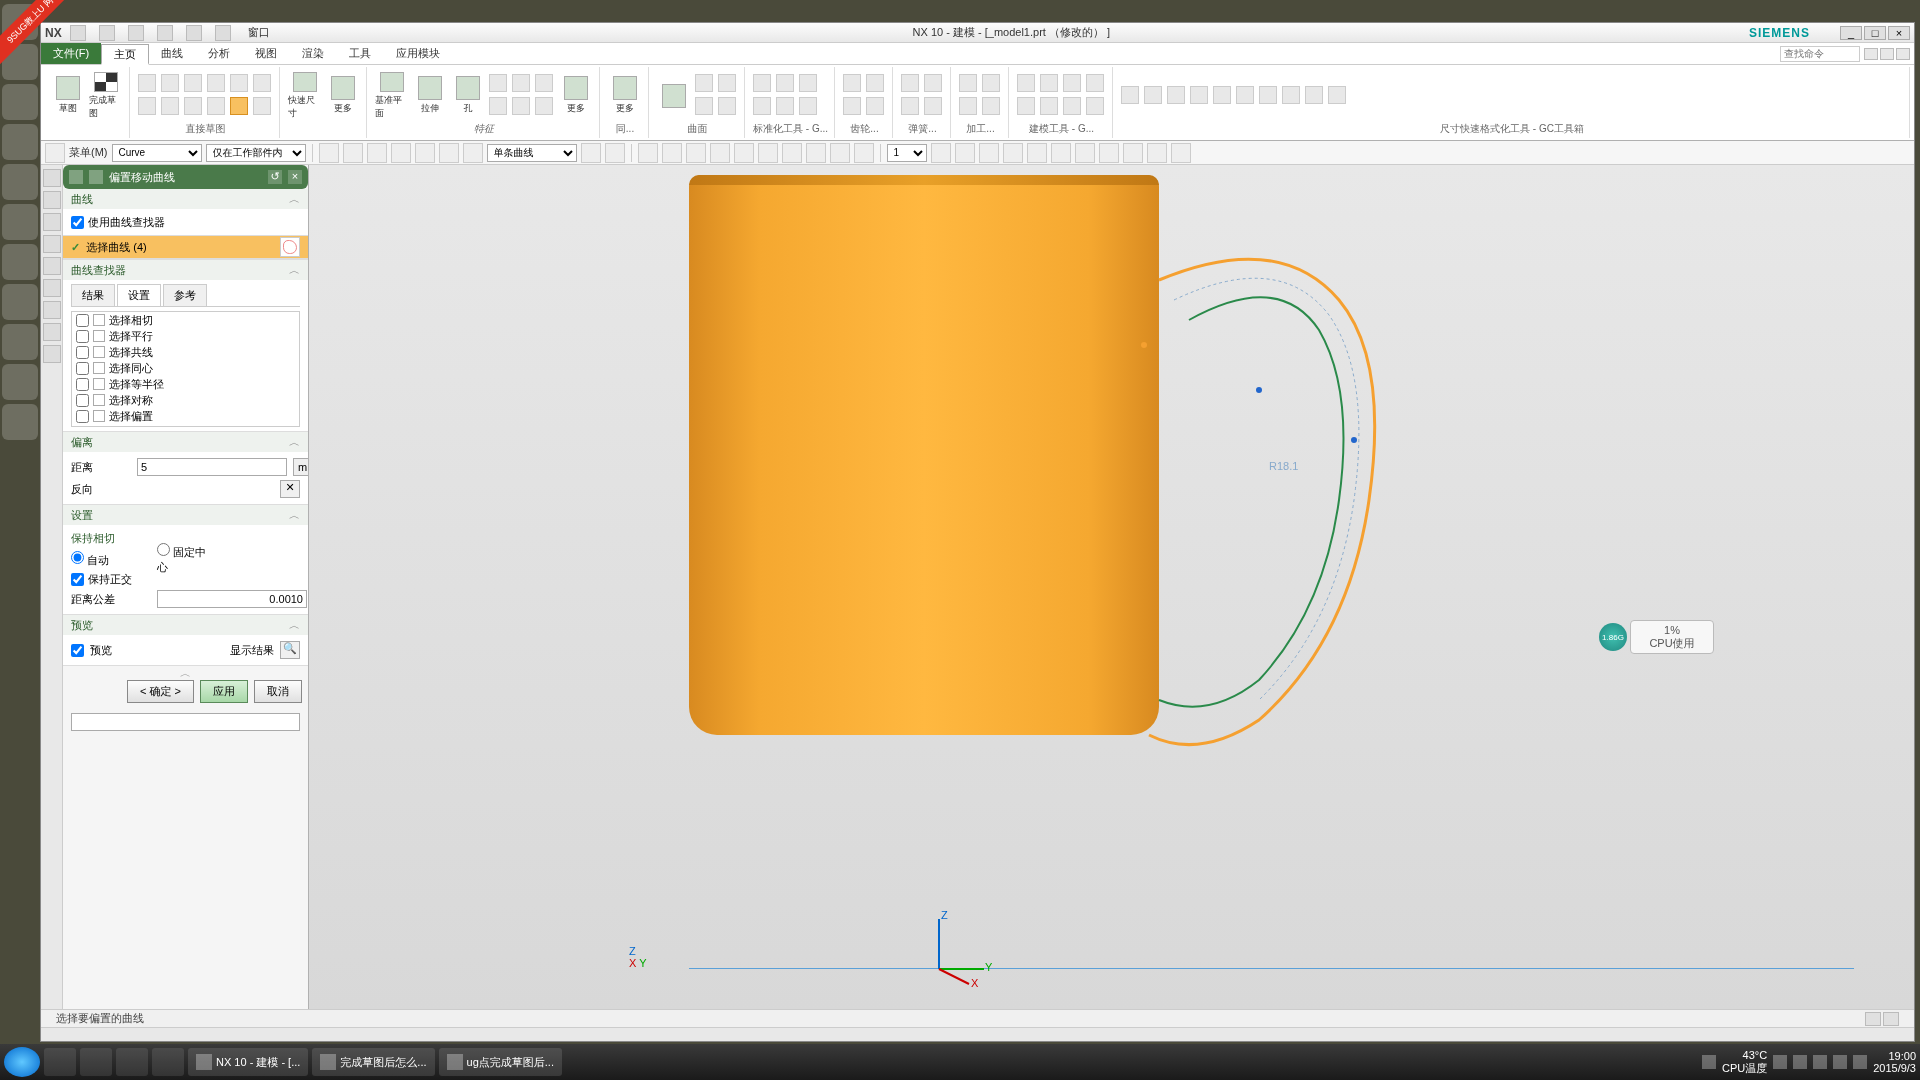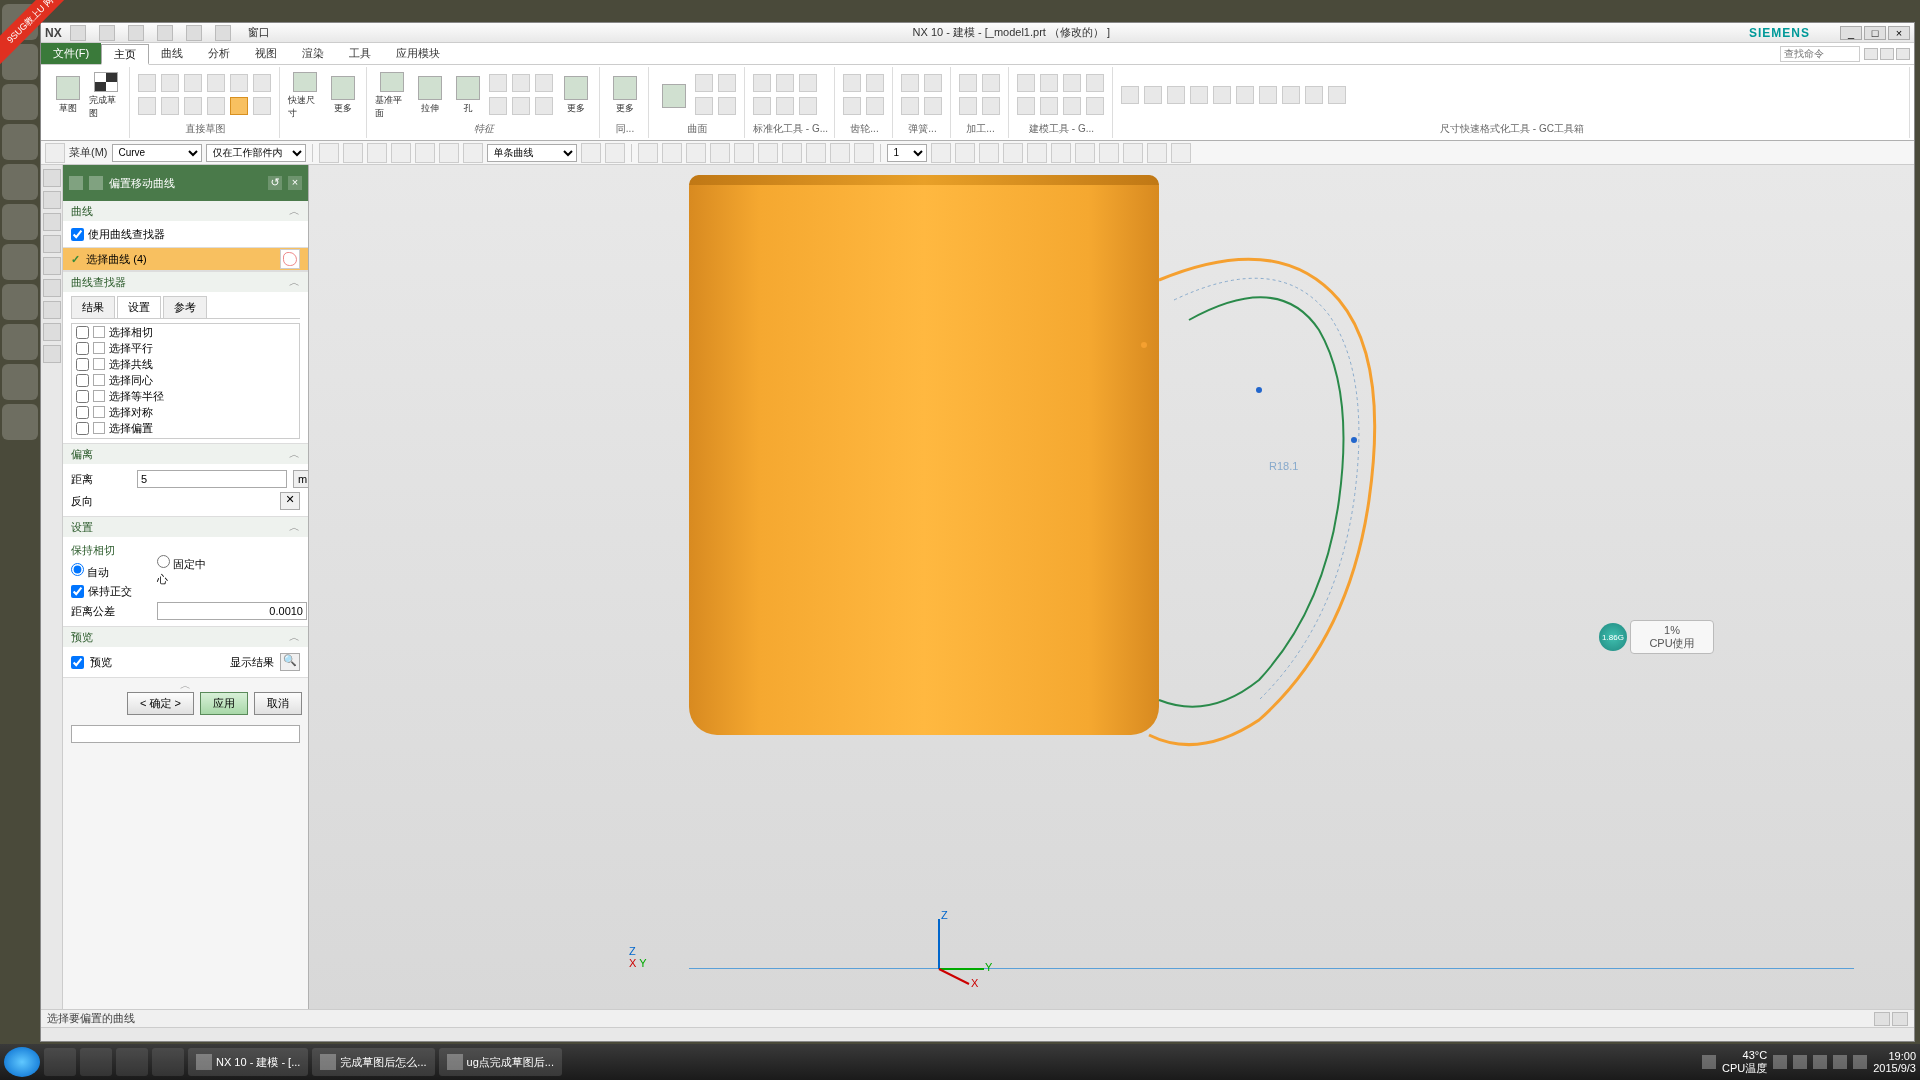--- a/index.html
+++ b/index.html
@@ -52,21 +52,21 @@
 .sel-toolbar select, .sel-toolbar .combo { height: 18px; border: 1px solid #aaa; background: #fff; font-size: 10px; padding: 0 2px; }
 .sel-toolbar .sep { width: 1px; height: 18px; background: #ccc; margin: 0 2px; }
 
 
 .work-area { flex: 1; display: flex; position: relative; overflow: hidden; }
 .resource-bar { width: 22px; background: #e8e8e8; border-right: 1px solid #ccc; display: flex; flex-direction: column; gap: 4px; padding-top: 4px; }
 .resource-bar .rbtn { width: 18px; height: 18px; margin: 0 auto; background: #ddd; border: 1px solid #bbb; }
 
 
 .dialog { width: 246px; background: #f5f5f5; border-right: 1px solid #b0b0b0; display: flex; flex-direction: column; }
-.dialog-title { height: 36px; background: #4a7a4a; color: #fff; display: flex; align-items: center; padding: 0 6px; gap: 6px; }
+.dialog-title { height: 24px; background: #4a7a4a; color: #fff; display: flex; align-items: center; padding: 0 6px; gap: 6px; border-radius: 6px; }
 .dialog-title .gear { width: 14px; height: 14px; background: rgba(255,255,255,0.3); }
 .dialog-title .ttxt { flex: 1; }
 .dialog-title .tbtn { width: 14px; height: 14px; background: rgba(255,255,255,0.2); text-align: center; line-height: 13px; }
 .dialog-body { flex: 1; overflow-y: auto; padding: 0; }
 .section { border-bottom: 1px solid #ddd; }
 .section-head { height: 20px; background: #eef2ee; color: #2a5a2a; padding: 0 8px; display: flex; align-items: center; justify-content: space-between; cursor: pointer; }
 .section-head .chev { color: #888; }
 .section-body { padding: 4px 8px; background: #fff; }
 .check-row { display: flex; align-items: center; gap: 4px; height: 18px; }
 .check-row input { margin: 0; }
@@ -103,21 +103,21 @@
 .triad { position: absolute; left: 320px; bottom: 40px; font-size: 10px; }
 .triad .z { color: #06c; }
 .triad .y { color: #0a0; }
 .triad .x { color: #c00; }
 .mini-triad { position: absolute; left: 610px; bottom: 20px; }
 .floor-line { position: absolute; left: 380px; right: 60px; bottom: 40px; height: 1px; background: #5aa0d8; }
 .widget { position: absolute; right: 200px; top: 455px; width: 84px; height: 34px; background: rgba(250,250,250,0.9); border: 1px solid #bbb; border-radius: 4px; display: flex; align-items: center; justify-content: center; flex-direction: column; font-size: 9px; color: #555; }
 .widget .gauge { position: absolute; left: -32px; top: 2px; width: 28px; height: 28px; border-radius: 50%; background: radial-gradient(#40c0b0,#208880); color: #fff; display: flex; align-items: center; justify-content: center; font-size: 8px; }
 
 
-.statusbar { height: 18px; background: #f0f0f0; border-top: 1px solid #ccc; display: flex; align-items: center; padding: 0 6px; color: #444; font-size: 10px; }
+.statusbar { height: 18px; background: #f0f0f0; border-top: 1px solid #ccc; display: flex; align-items: center; padding: 0 15px; color: #444; font-size: 10px; }
 .statusbar .sp { flex: 1; }
 .statusbar .sbtn { width: 16px; height: 14px; background: #e0e0e0; border: 1px solid #bbb; margin-left: 2px; }
 
 .bottom-scroll { height: 14px; background: #e8e8e8; border-top: 1px solid #ccc; }
 
 
 .taskbar { position: absolute; left: 0; right: 0; bottom: 0; height: 36px; background: linear-gradient(#3a3a3a,#1a1a1a); display: flex; align-items: center; padding: 0 4px; gap: 4px; }
 .start-btn { width: 36px; height: 30px; background: radial-gradient(#60c8ff,#0066cc); border-radius: 50%; }
 .task-pin { width: 32px; height: 28px; background: rgba(255,255,255,0.1); border-radius: 3px; }
 .task-item { height: 28px; padding: 0 8px; background: rgba(255,255,255,0.12); border-radius: 3px; display: flex; align-items: center; gap: 4px; color: #fff; font-size: 10px; max-width: 160px; overflow: hidden; white-space: nowrap; }

